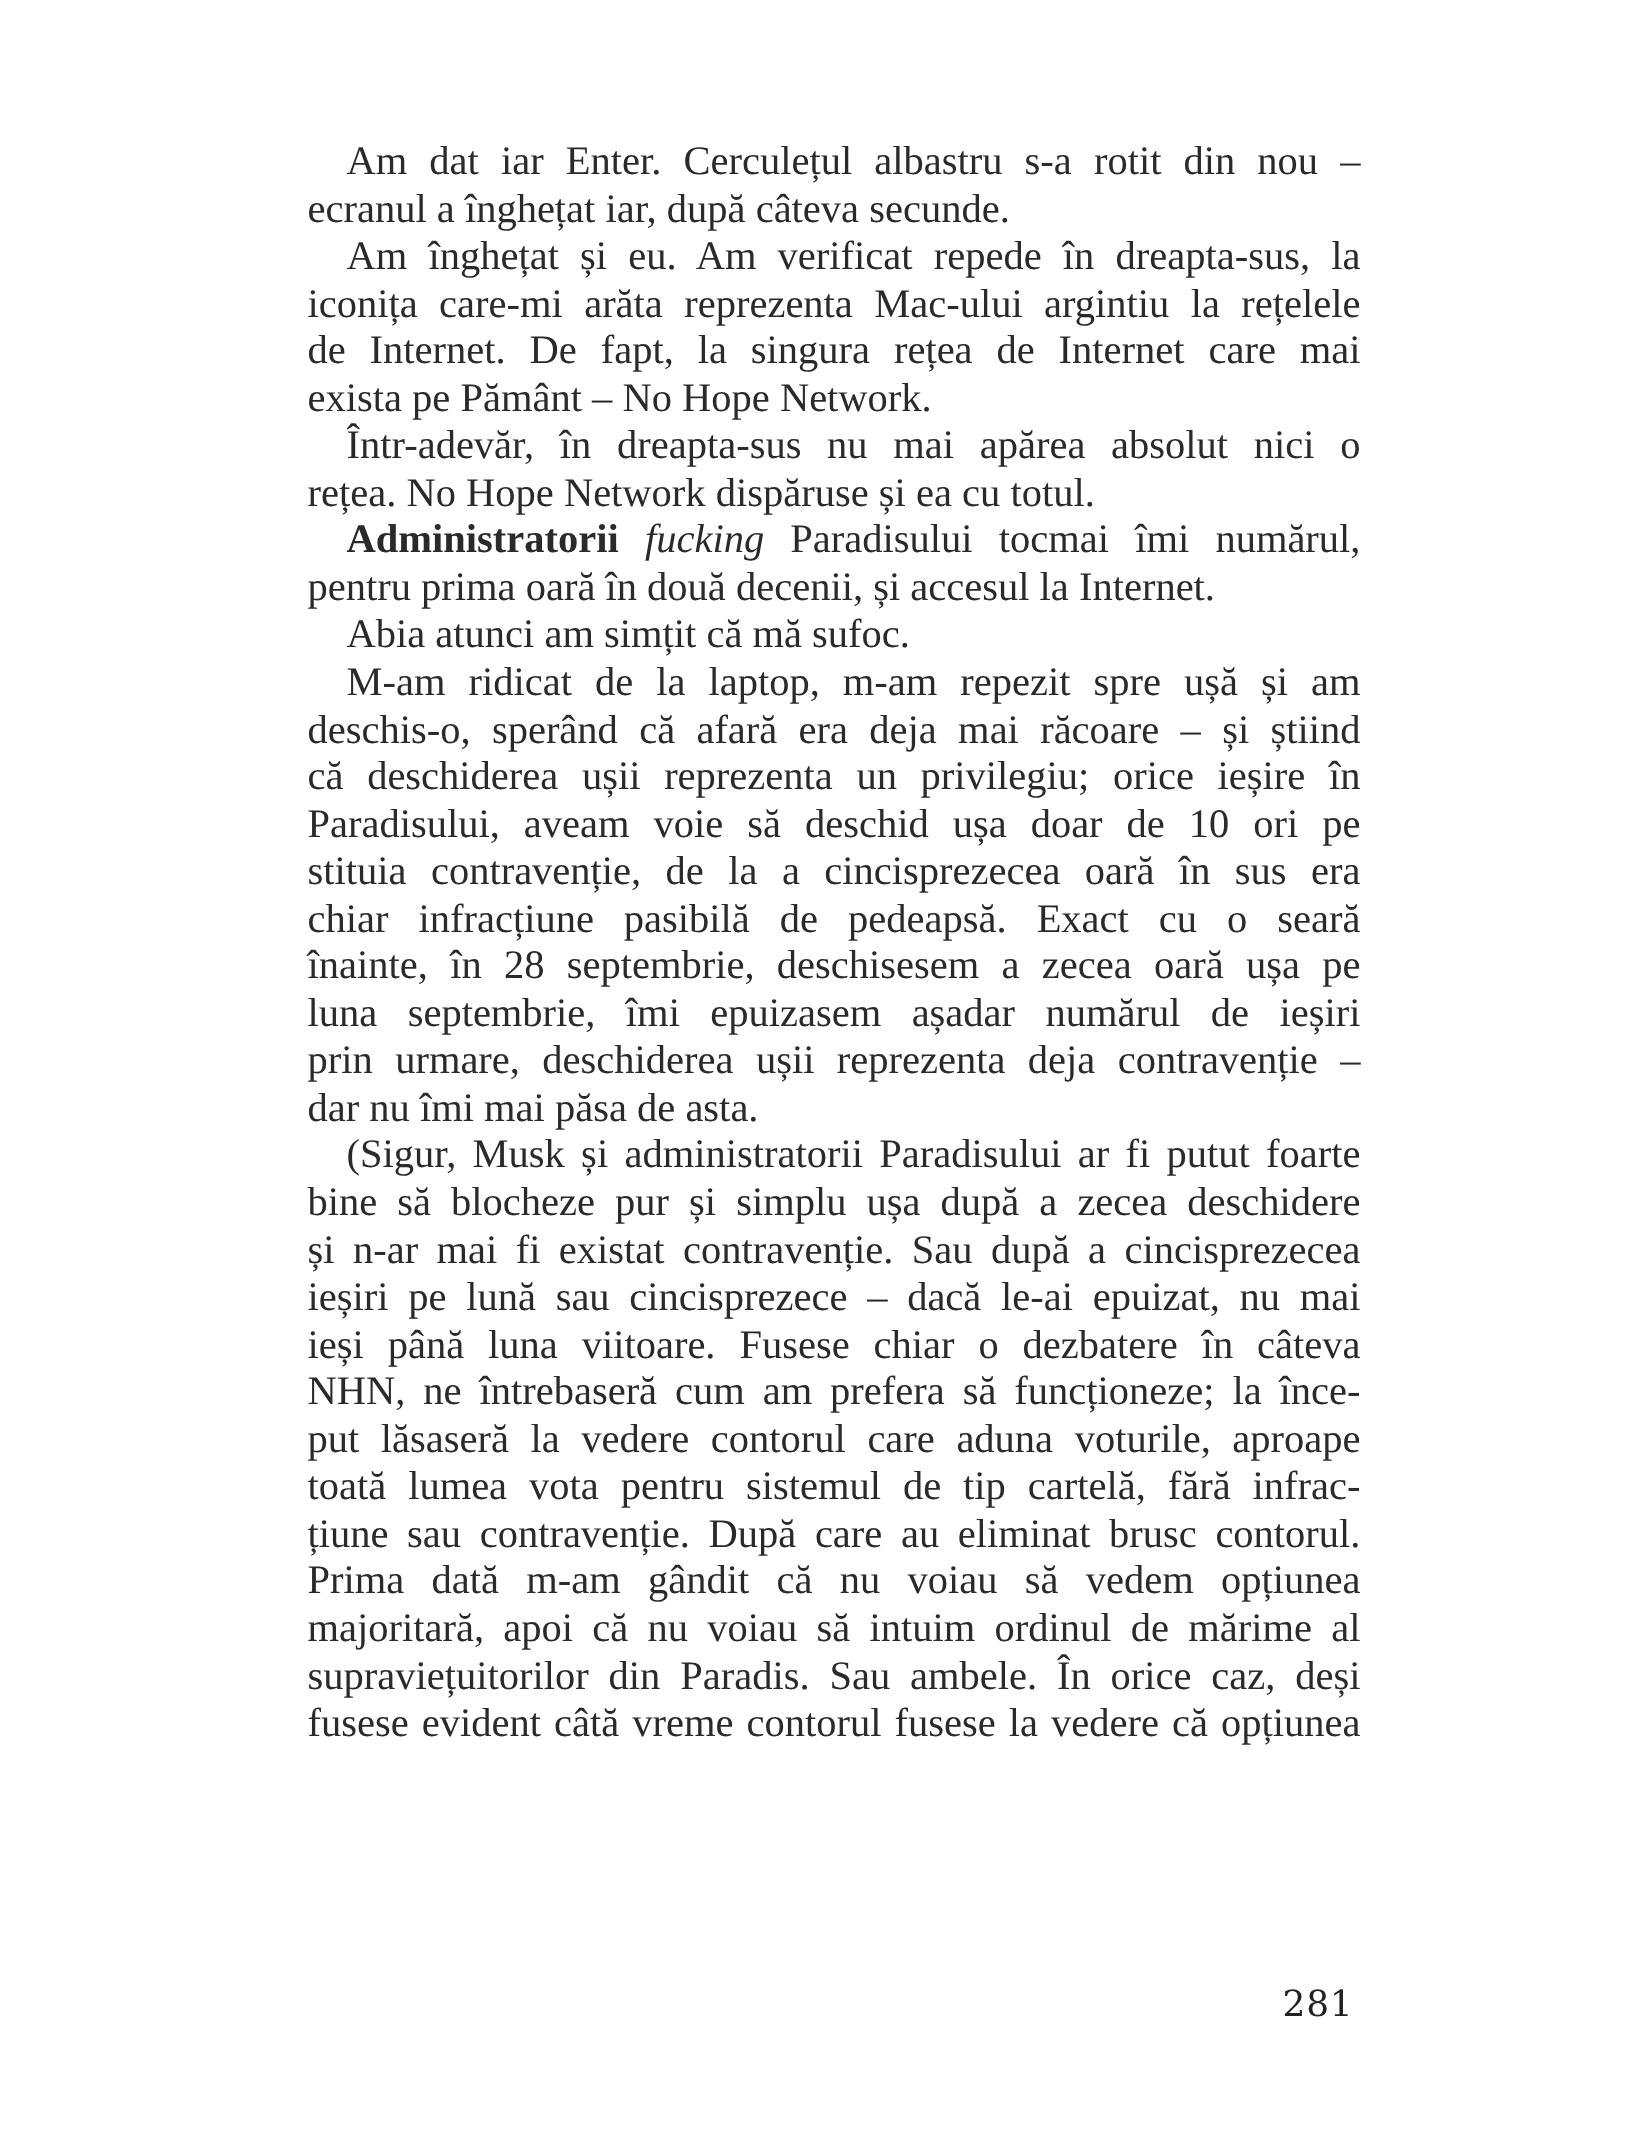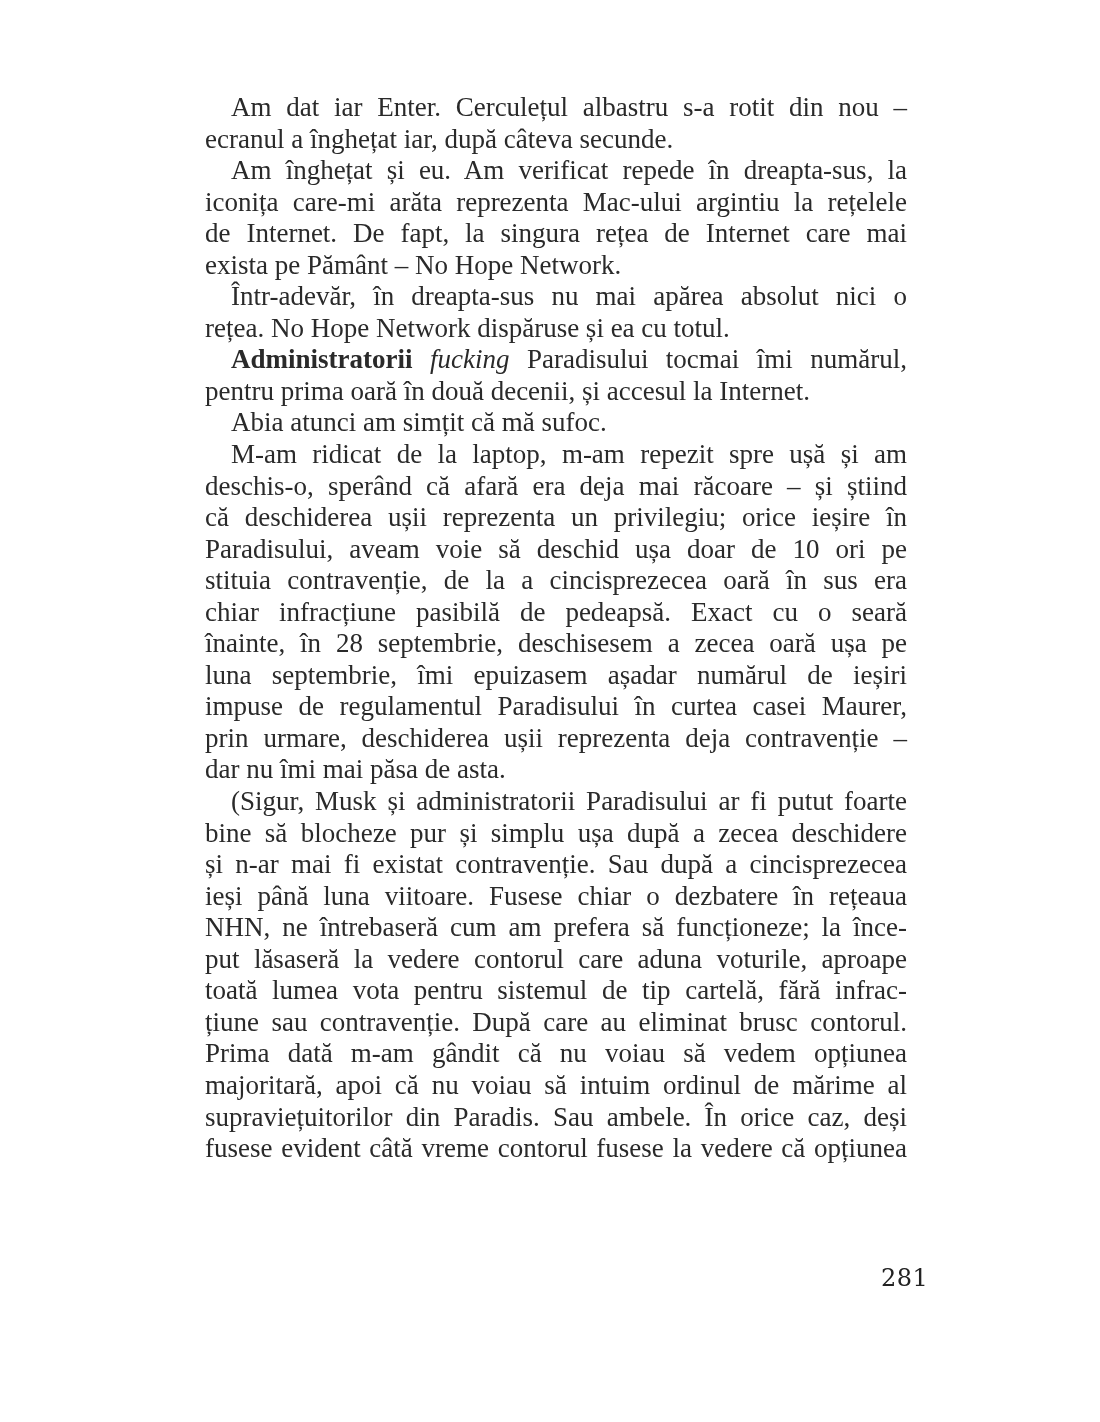--- a/index.html
+++ b/index.html
@@ -21,26 +21,25 @@
     text-align: justify;
     text-align-last: justify;
     overflow: visible;
   }
   .line.indent { padding-left: 26px; }
   .line.last { text-align-last: left; }
   .line em { }
   .page-number {
     position: absolute;
     left: 855px;
-    top: 1264px;
+    top: 1322px;
     font-family: "DejaVu Serif", "Liberation Serif", serif;
     font-size: 24px;
     color: #222;
     letter-spacing: 0.5px;
-    margin-left: 26px;
   }
 </style>
 </head>
 <body>
 
 <div class="page" id="body-text">
     <div class="line indent">Am dat iar Enter. Cerculețul albastru s-a rotit din nou –</div>
     <div class="line last">ecranul a înghețat iar, după câteva secunde.</div>
     <div class="line indent">Am înghețat și eu. Am verificat repede în dreapta-sus, la</div>
     <div class="line">iconița care-mi arăta reprezenta Mac-ului argintiu la rețelele</div>
@@ -52,27 +51,27 @@
     <div class="line last">pentru prima oară în două decenii, și accesul la Internet.</div>
     <div class="line indent last">Abia atunci am simțit că mă sufoc.</div>
     <div class="line indent">M-am ridicat de la laptop, m-am repezit spre ușă și am</div>
     <div class="line">deschis-o, sperând că afară era deja mai răcoare – și știind</div>
     <div class="line">că deschiderea ușii reprezenta un privilegiu; orice ieșire în</div>
     <div class="line">Paradisului, aveam voie să deschid ușa doar de 10 ori pe</div>
     <div class="line">stituia contravenție, de la a cincisprezecea oară în sus era</div>
     <div class="line">chiar infracțiune pasibilă de pedeapsă. Exact cu o seară</div>
     <div class="line">înainte, în 28 septembrie, deschisesem a zecea oară ușa pe</div>
     <div class="line">luna septembrie, îmi epuizasem așadar numărul de ieșiri</div>
-    <div class="line">impuse de regulamentul Paradisului în curtea casei Maurer,</div>
     <div class="line">prin urmare, deschiderea ușii reprezenta deja contravenție –</div>
     <div class="line last">dar nu îmi mai păsa de asta.</div>
     <div class="line indent">(Sigur, Musk și administratorii Paradisului ar fi putut foarte</div>
     <div class="line">bine să blocheze pur și simplu ușa după a zecea deschidere</div>
     <div class="line">și n-ar mai fi existat contravenție. Sau după a cincisprezecea</div>
-    <div class="line">ieși până luna viitoare. Fusese chiar o dezbatere în rețeaua</div>
+    <div class="line">ieșiri pe lună sau cincisprezece – dacă le-ai epuizat, nu mai</div>
+    <div class="line">ieși până luna viitoare. Fusese chiar o dezbatere în câteva</div>
     <div class="line">NHN, ne întrebaseră cum am prefera să funcționeze; la înce-</div>
     <div class="line">put lăsaseră la vedere contorul care aduna voturile, aproape</div>
     <div class="line">toată lumea vota pentru sistemul de tip cartelă, fără infrac-</div>
     <div class="line">țiune sau contravenție. După care au eliminat brusc contorul.</div>
     <div class="line">Prima dată m-am gândit că nu voiau să vedem opțiunea</div>
     <div class="line">majoritară, apoi că nu voiau să intuim ordinul de mărime al</div>
     <div class="line">supraviețuitorilor din Paradis. Sau ambele. În orice caz, deși</div>
     <div class="line">fusese evident câtă vreme contorul fusese la vedere că opțiunea</div>
   </div>
 

